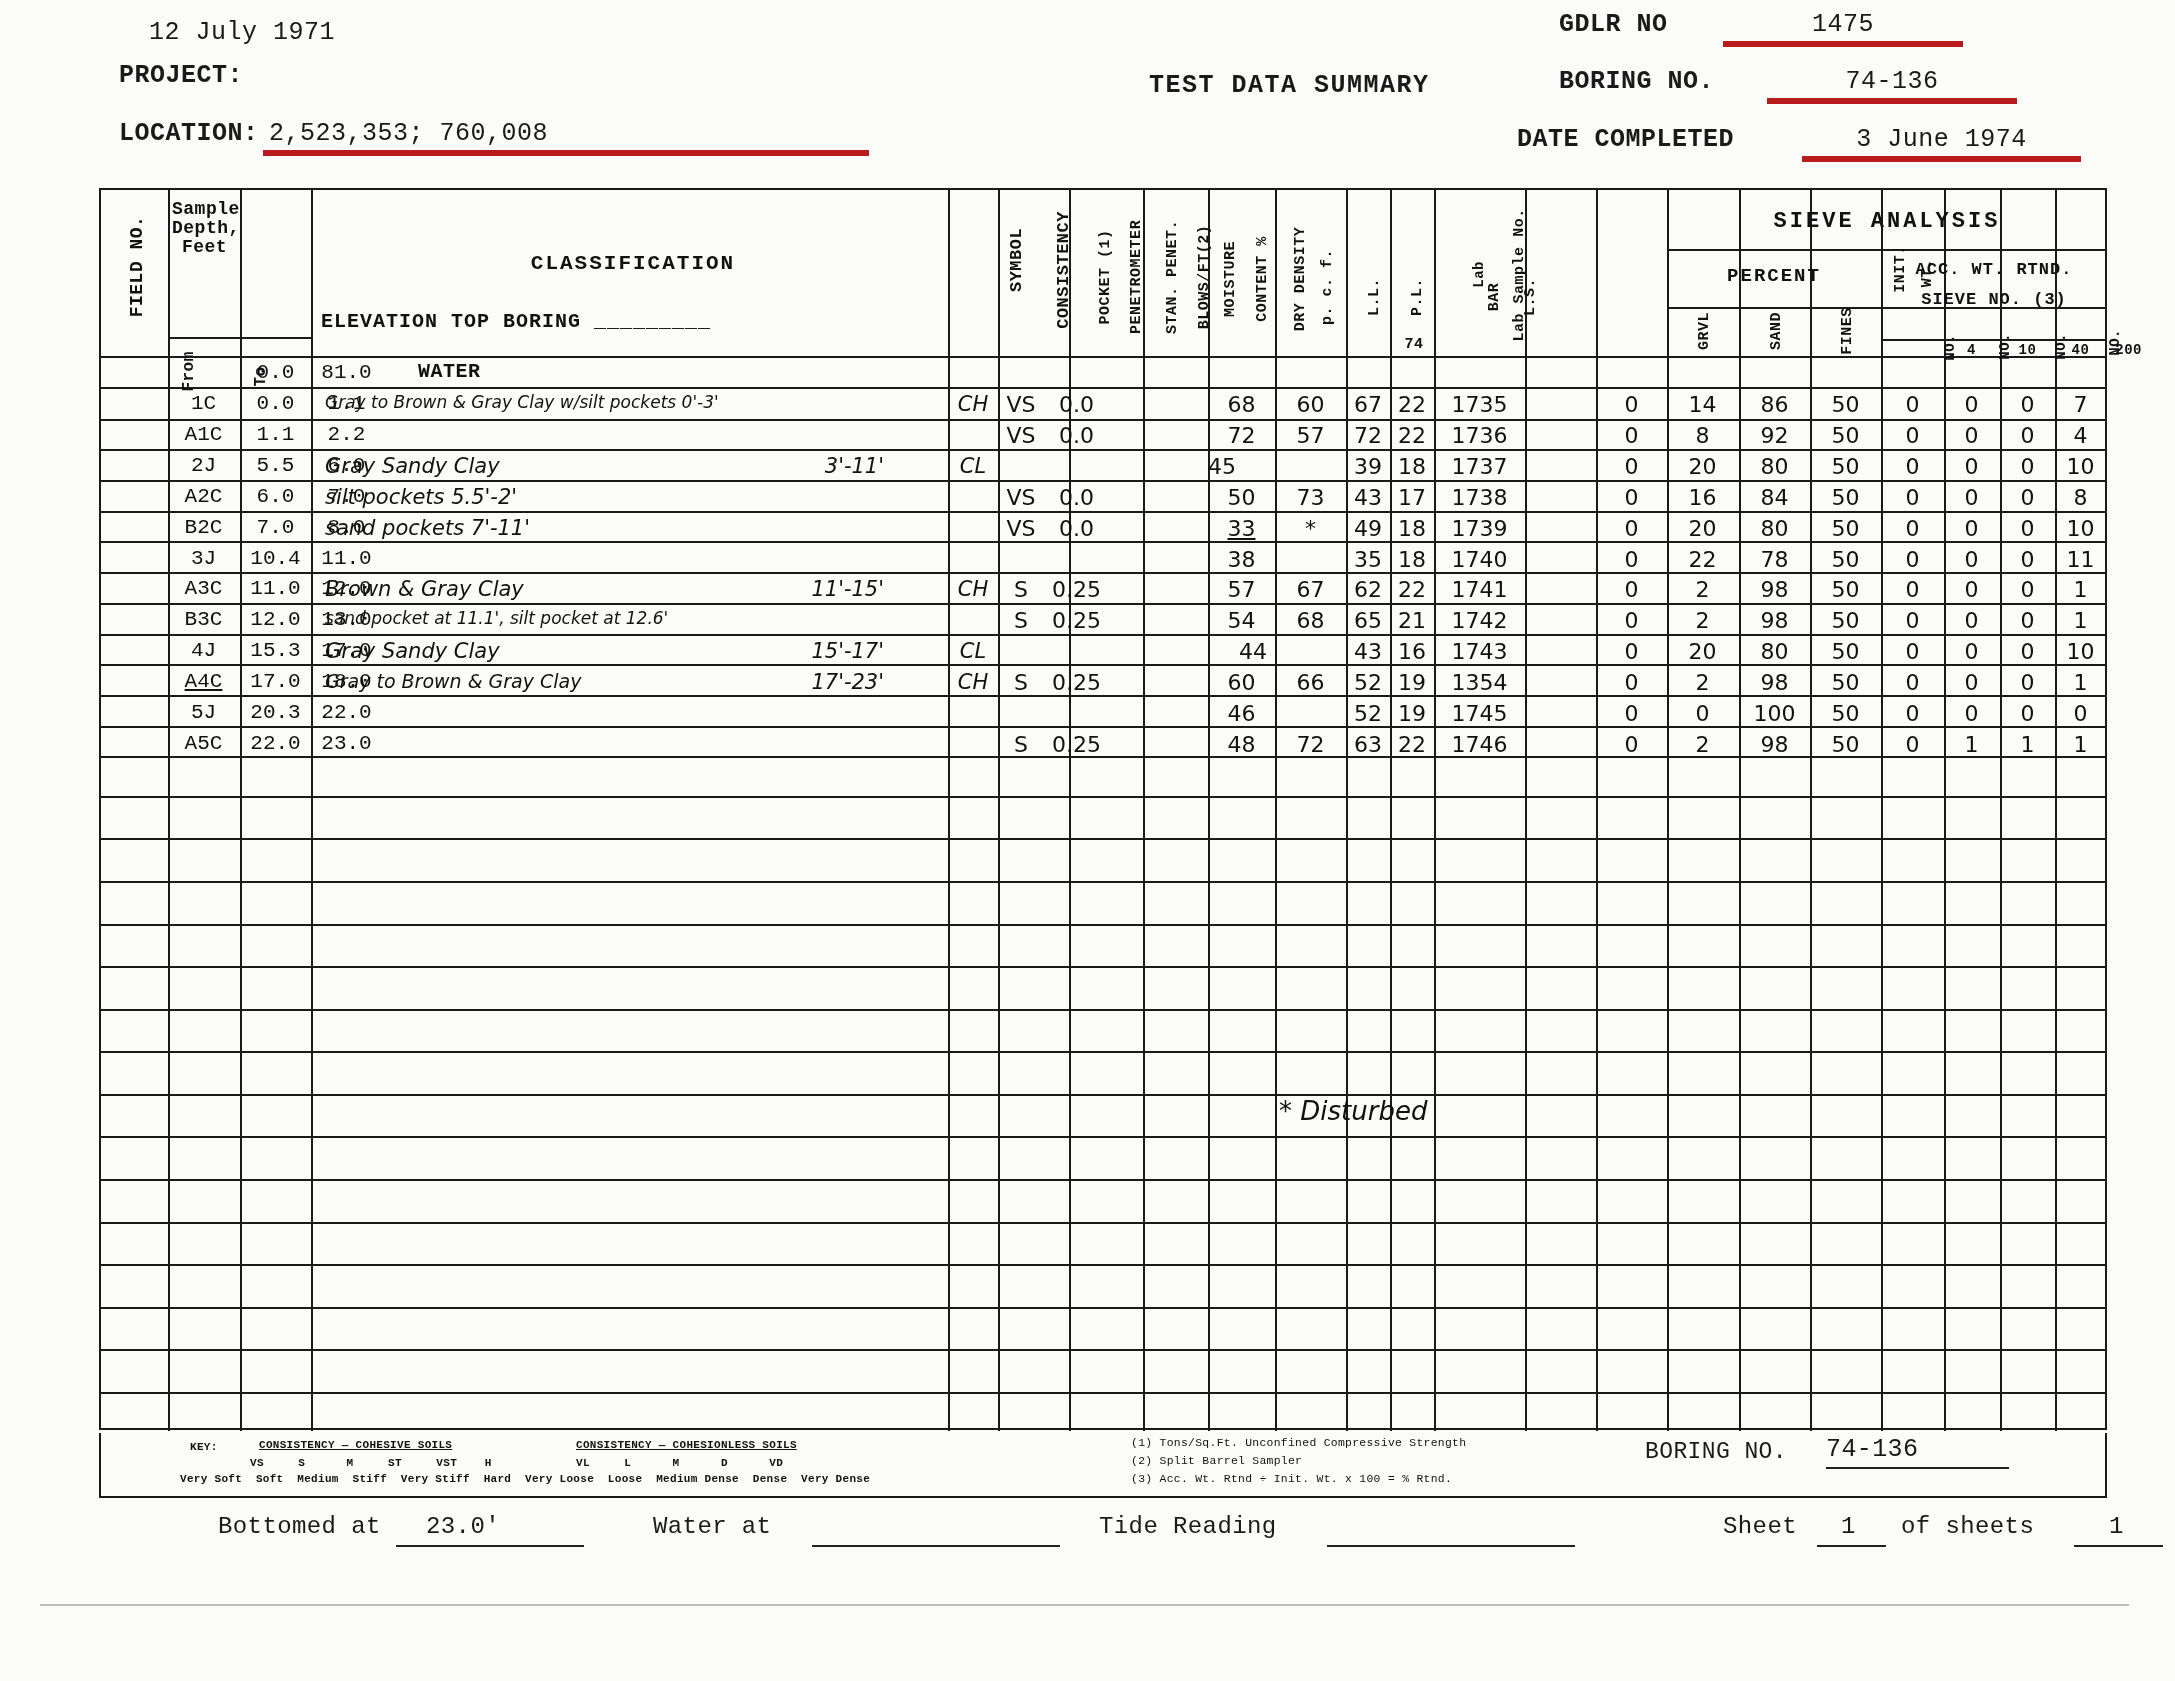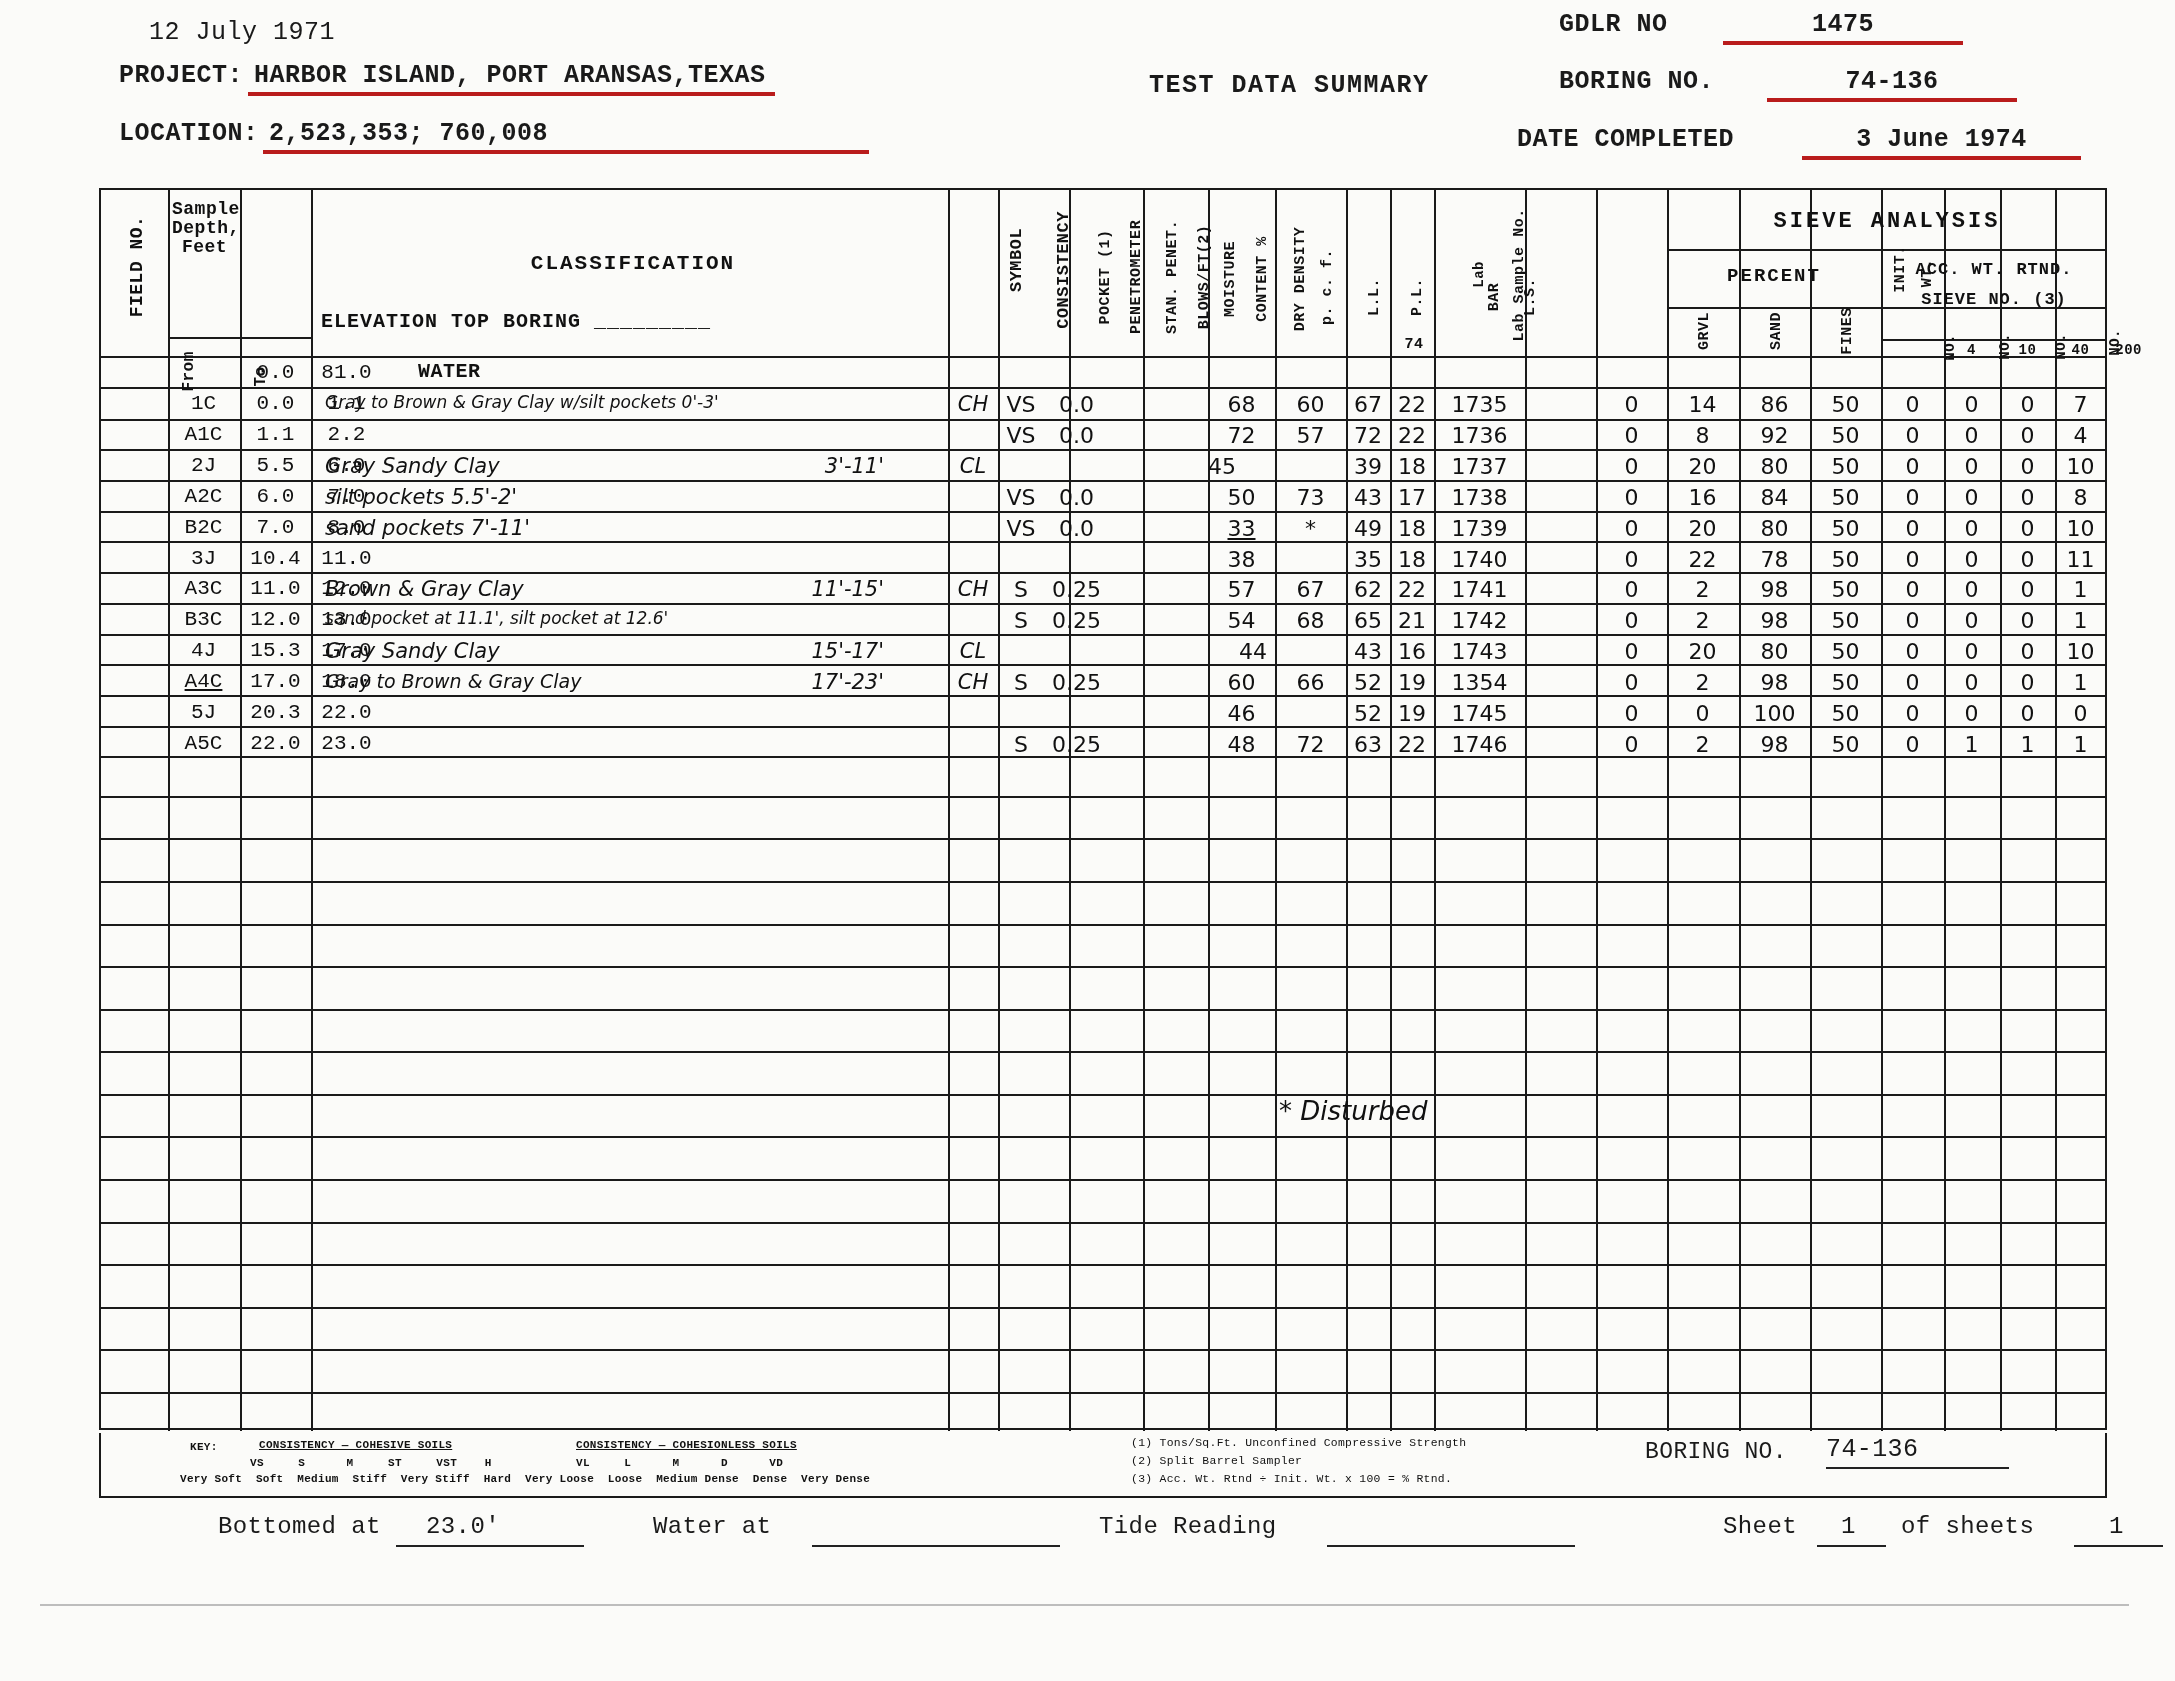--- a/index.html
+++ b/index.html
@@ -34,22 +34,22 @@
   .hdr-date {
     position: absolute; left: 30px; top: 8px;
     font-size: 25px; letter-spacing: 0.5px;
   }
   .hdr-lbl {
     position: absolute;
     font-size: 25px; font-weight: bold; letter-spacing: 0.5px;
   }
   .hdr-val {
     position: absolute;
-    font-size: 25px; font-weight: bold; letter-spacing: 0.5px;
-    border-bottom: 4px solid #b91c1c;
+    font-size: 25px; font-weight: normal; letter-spacing: 0.5px;
+    border-bottom: 6px solid #b91c1c;
     padding: 0 6px 2px 6px;
     white-space: nowrap;
   }
   .hdr-title {
     position: absolute; left: 1030px; top: 61px;
     font-size: 25px; font-weight: bold; letter-spacing: 1.5px;
   }
 
   
   .tbl {
@@ -143,21 +143,20 @@
 </style>
 </head>
 <body>
 
 <div class="page">
 
   <div class="header">
     <div class="hdr-date">12 July 1971</div>
 
     <div class="hdr-lbl" style="left:0px; top:51px;">PROJECT:</div>
-    <div class="hdr-val" style="left:129px; top:51px; width:515px;">HARBOR ISLAND, PORT ARANSAS,TEXAS</div>
 
     <div class="hdr-lbl" style="left:0px; top:109px;">LOCATION:</div>
     <div class="hdr-val" style="left:144px; top:109px; width:594px;">2,523,353; 760,008</div>
 
     <div class="hdr-title">TEST DATA SUMMARY</div>
 
     <div class="hdr-lbl" style="left:1440px; top:0px;">GDLR NO</div>
     <div class="hdr-val" style="left:1604px; top:0px; width:228px; text-align:center;">1475</div>
 
     <div class="hdr-lbl" style="left:1440px; top:57px;">BORING NO.</div>

